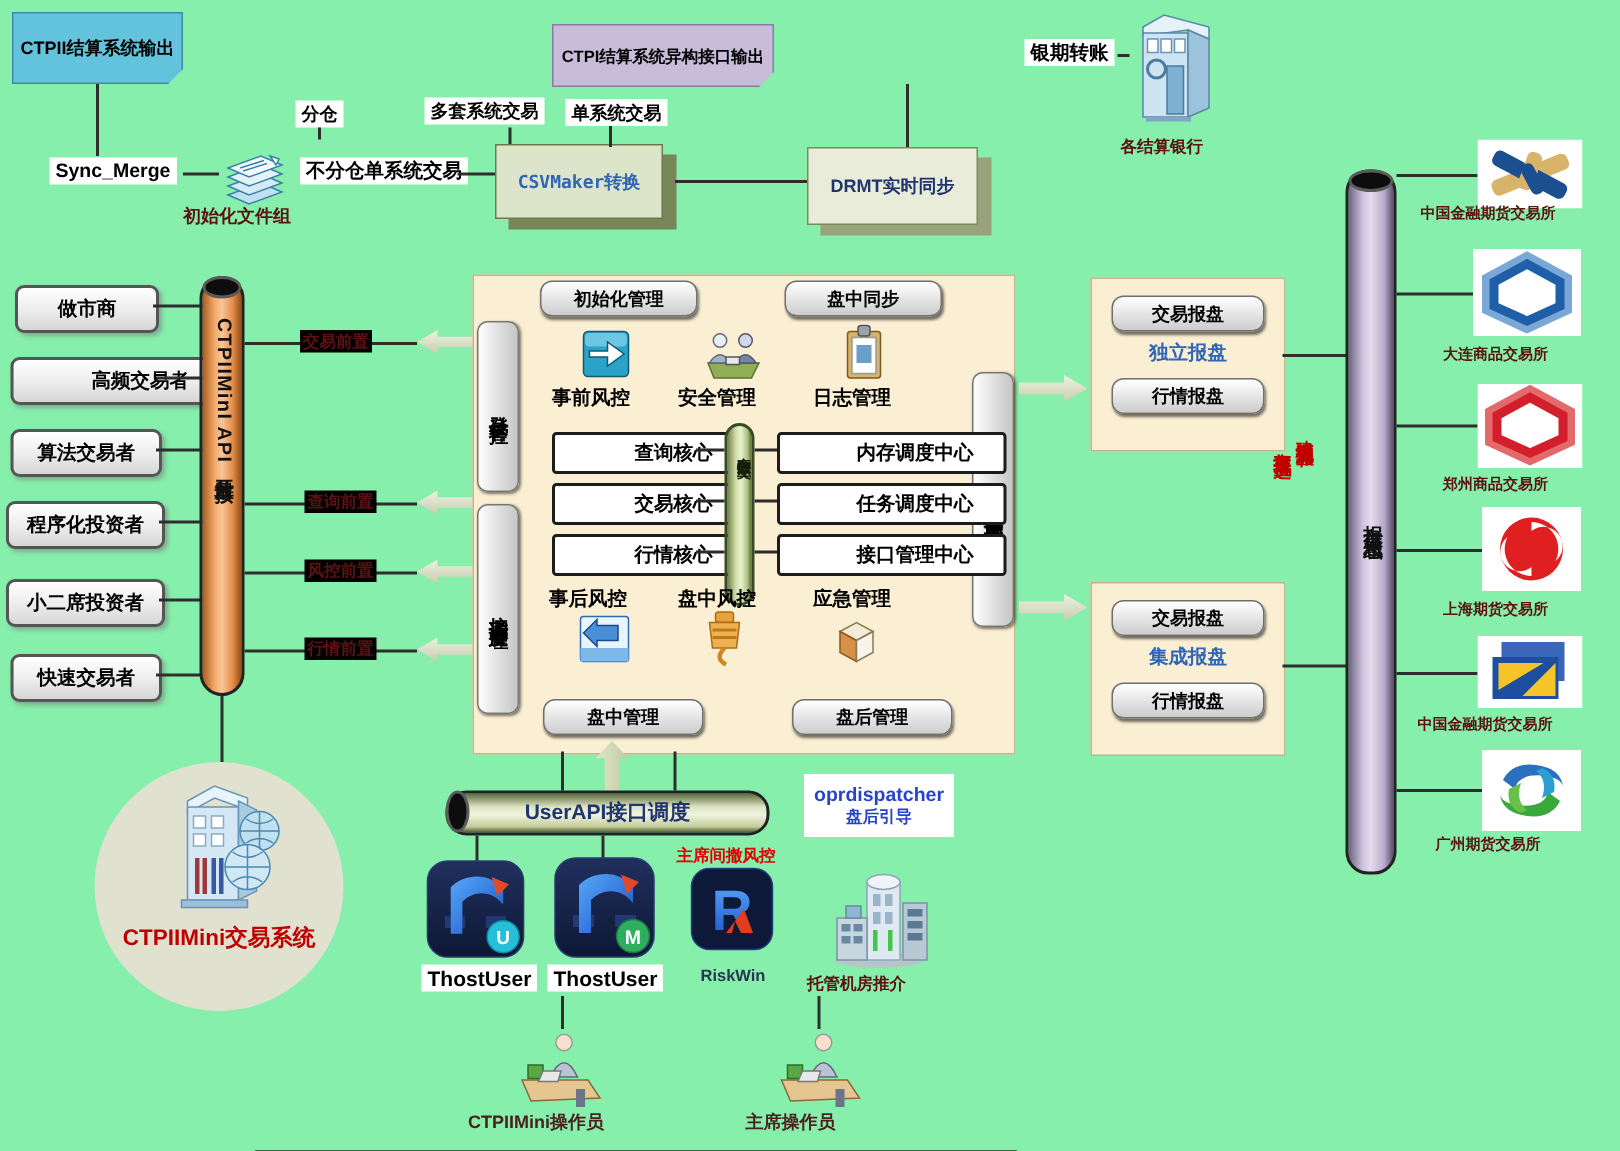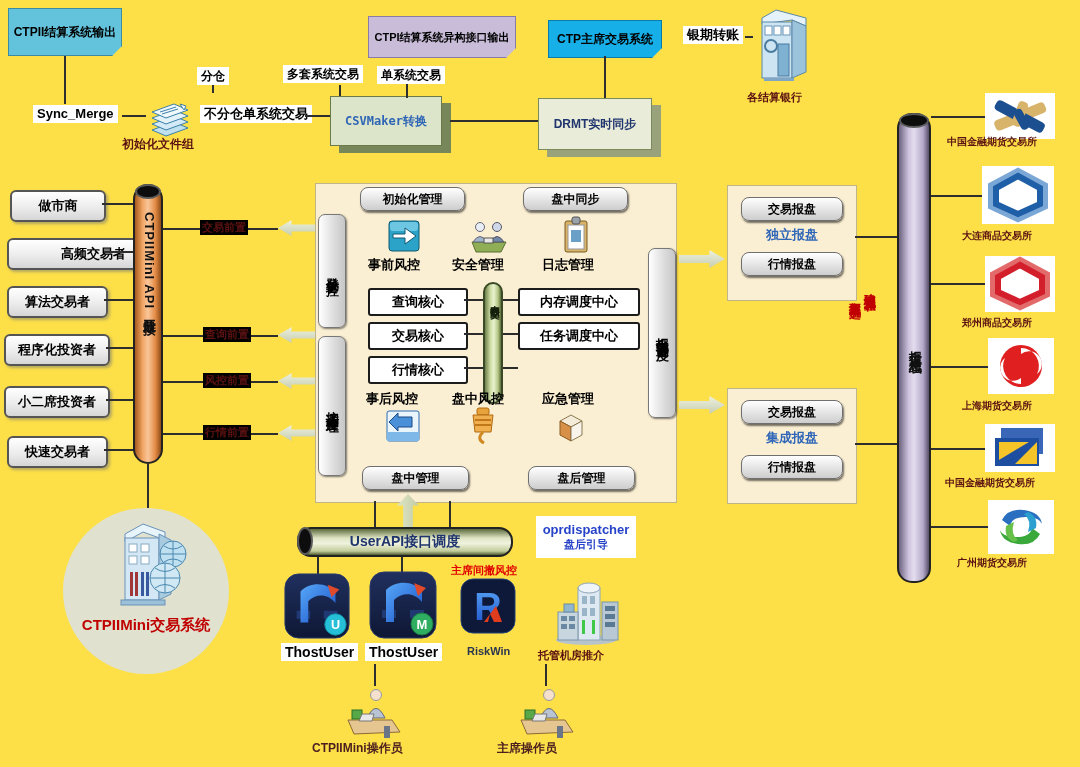--- a/index.html
+++ b/index.html
@@ -1,25 +1,25 @@
 <!DOCTYPE html>
 <html><head>
 <meta charset="utf-8">
 <style>
   html,body{margin:0;padding:0;background:#000;}
   body{font-family:"Liberation Sans","DejaVu Sans",sans-serif;}
-  #canvas{position:relative;width:1080px;height:767px;background:#fde047;overflow:hidden;}
+  #canvas{position:relative;width:1080px;height:767px;background:#86efac;overflow:hidden;}
   .abs{position:absolute;}
   .chip{position:absolute;background:#fff;color:#000;font-weight:700;font-size:12px;line-height:18px;padding:0 4px;white-space:nowrap;}
   .note{position:absolute;display:flex;align-items:center;justify-content:center;text-align:center;font-weight:700;font-size:12px;color:#000;box-shadow:3px 3px 0 rgba(110,110,110,.35);}
   .fold{clip-path:polygon(0 0,100% 0,100% calc(100% - 10px),calc(100% - 10px) 100%,0 100%);}
   .ubox{position:absolute;background:linear-gradient(180deg,#ffffff,#ececec 55%,#d6d6d6);border:2px solid #555;border-radius:6px;box-shadow:2px 2px 3px rgba(120,120,120,.55);display:flex;align-items:center;justify-content:center;font-weight:700;font-size:13px;color:#000;}
   .btn3d{position:absolute;background:linear-gradient(180deg,#ffffff,#e6e6e6 50%,#cdcdcd);border:1px solid #6f6f6f;border-radius:8px;box-shadow:1px 2px 2px rgba(0,0,0,.55);display:flex;align-items:center;justify-content:center;font-weight:700;font-size:12px;color:#000;white-space:nowrap;}
   .tab3d{position:absolute;background:linear-gradient(90deg,#ffffff,#dedede 55%,#c6c6c6);border:1px solid #777;border-radius:7px;display:flex;align-items:center;justify-content:center;box-shadow:1px 1px 2px rgba(0,0,0,.5);}
-  .corebox{position:absolute;background:#fff;border:2px solid #1c1c1c;border-radius:3px;display:flex;align-items:center;justify-content:center;font-weight:700;font-size:13px;color:#000;white-space:nowrap;}
+  .corebox{position:absolute;background:#fff;border:2px solid #1c1c1c;border-radius:3px;display:flex;align-items:center;justify-content:center;font-weight:700;font-size:13px;color:#000;white-space:nowrap;padding-left:31px;}
   .cream{position:absolute;background:#FBEFD3;border:1px solid #c0b489;}
   .vtext{writing-mode:vertical-rl;letter-spacing:2px;white-space:nowrap;}
   .ln{position:absolute;background:#2e2e2e;}
   .lnc{position:absolute;background:#2b2b2b;}
   .faleft{position:absolute;background:linear-gradient(180deg,#eef1df,#c7ceb0);clip-path:polygon(0 50%,34% 0,34% 28%,100% 28%,100% 72%,34% 72%,34% 100%);filter:drop-shadow(1px 1px 1px #555);}
   .faright{position:absolute;background:linear-gradient(180deg,#eef1df,#c7ceb0);clip-path:polygon(100% 50%,66% 0,66% 28%,0 28%,0 72%,66% 72%,66% 100%);filter:drop-shadow(1px 1px 1px #555);}
   .faup{position:absolute;background:linear-gradient(90deg,#dfe6c8,#c2cba4);clip-path:polygon(50% 0,100% 34%,72% 34%,72% 100%,28% 100%,28% 34%,0 34%);filter:drop-shadow(1px 1px 1px #555);}
   .darkred{color:#5c1212;font-weight:700;position:absolute;white-space:nowrap;}
   .cylv{position:absolute;border-radius:15px;}
   .cyltop{position:absolute;left:0;right:0;top:-2px;height:15px;border-radius:50%;background:#0d0d0d;border:2px solid #5a5a5a;box-sizing:border-box;}
@@ -32,23 +32,20 @@
 
   <div class="note fold" style="left:8px;top:8px;width:112px;height:46px;background:#63C3DC;border:1px solid #3d8ba0;">
       <span>CTPII结算系统输出</span>
     </div>
 
 
   <div class="note fold" style="left:368px;top:16px;width:146px;height:40px;background:#C8BCD9;border:1px solid #8a7aa5;font-size:11px;">
       <span>CTPI结算系统异构接口输出</span>
     </div>
 
-  <div class="note fold" style="left:548px;top:20px;width:112px;height:36px;background:#17AFE8;border:1px solid #0b7ca8;">
-      <span>CTP主席交易系统</span>
-    </div>
 
   <span class="chip" style="left:683px;top:26px;font-size:13px;">银期转账</span>
 
   <svg class="abs" style="left:752px;top:4px;" width="64" height="80" viewBox="0 0 64 80">
     <polygon points="10,14 24,6 54,14 54,22 40,16 10,20" fill="#e6f2fa" stroke="#5b87a8"></polygon>
     <rect x="10" y="18" width="30" height="56" fill="#cde4f2" stroke="#5b87a8"></rect>
     <polygon points="40,16 54,22 54,68 40,74" fill="#9cc3dc" stroke="#5b87a8"></polygon>
     <rect x="13" y="22" width="7" height="9" fill="#ffffff" stroke="#6a93b8"></rect>
     <rect x="22" y="22" width="7" height="9" fill="#ffffff" stroke="#6a93b8"></rect>
     <rect x="31" y="22" width="7" height="9" fill="#ffffff" stroke="#6a93b8"></rect>
@@ -202,20 +199,23 @@
 
   <div class="cylv" style="left:483px;top:282px;width:20px;height:122px;background:linear-gradient(90deg,#70804a,#cfdfa6 35%,#e9f2cf 55%,#b2c583 82%,#5c6c3a);border:2px solid #3a4a26;box-sizing:border-box;border-radius:10px;">
     <div class="vtext" style="position:absolute;left:3px;top:13px;font-weight:700;font-size:9.5px;color:#15200c;letter-spacing:1px;">内存数据交互</div>
   </div>
 
   <div class="corebox" style="left:518px;top:288px;width:118px;height:24px;">
       <span>内存调度中心</span>
     </div>
   <div class="corebox" style="left:518px;top:322px;width:118px;height:24px;">
       <span>任务调度中心</span>
+    </div>
+  <div class="corebox" style="left:518px;top:356px;width:118px;height:24px;">
+      <span>接口管理中心</span>
     </div>
 
   <span class="abs" style="left:366px;top:390px;font-weight:700;font-size:13px;color:#000;">事后风控</span>
   <span class="abs" style="left:452px;top:390px;font-weight:700;font-size:13px;color:#000;">盘中风控</span>
   <span class="abs" style="left:542px;top:390px;font-weight:700;font-size:13px;color:#000;">应急管理</span>
 
   <svg class="abs" style="left:386px;top:410px;" width="34" height="32" viewBox="0 0 34 32">
     <rect x="1" y="1" width="32" height="30" rx="2" fill="#eaf4fb" stroke="#2b6cb3"></rect>
     <rect x="1" y="22" width="32" height="9" fill="#7db8e8"></rect>
     <polygon points="26,7 12,7 12,3 3,12 12,21 12,17 26,17" fill="#4a90d9" stroke="#1a4a88"></polygon>

